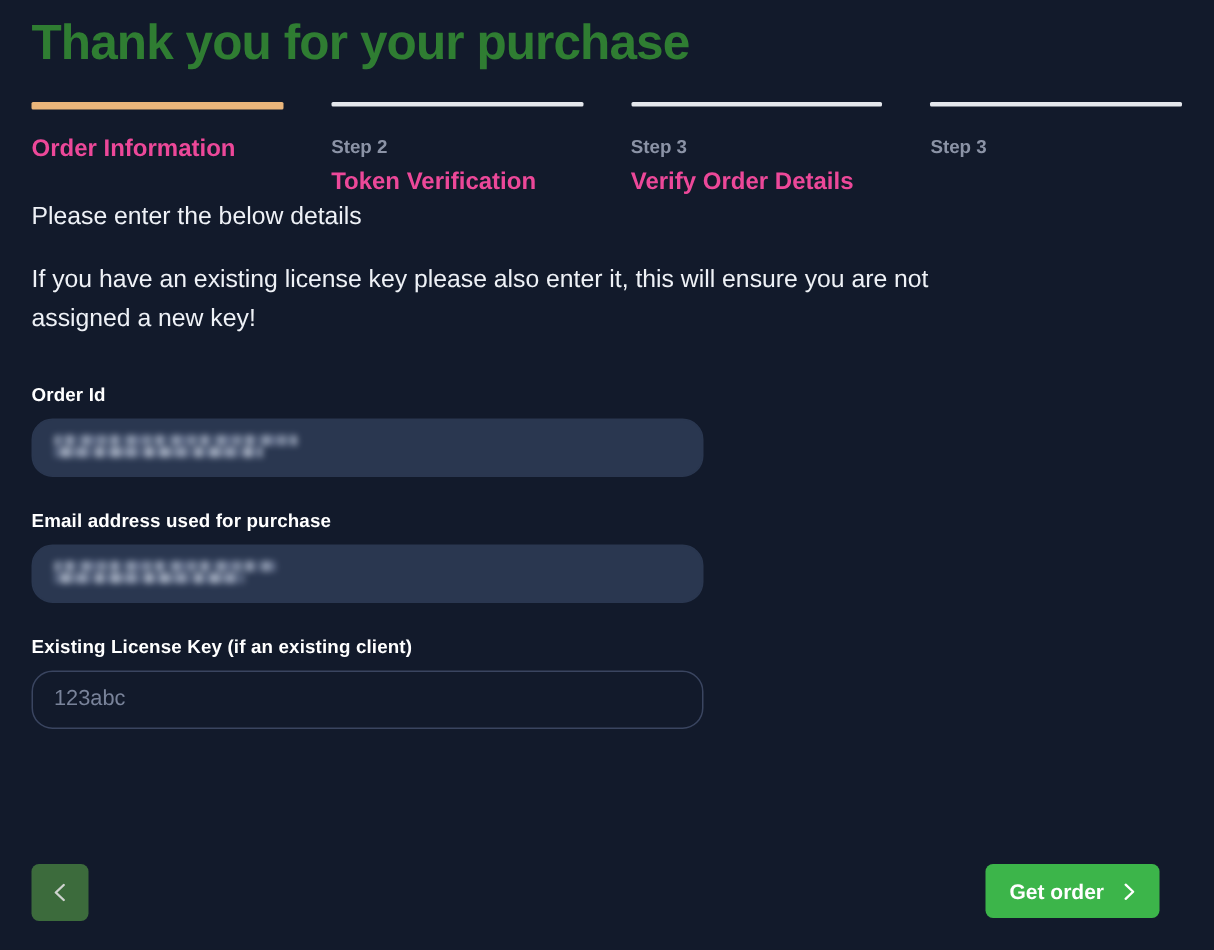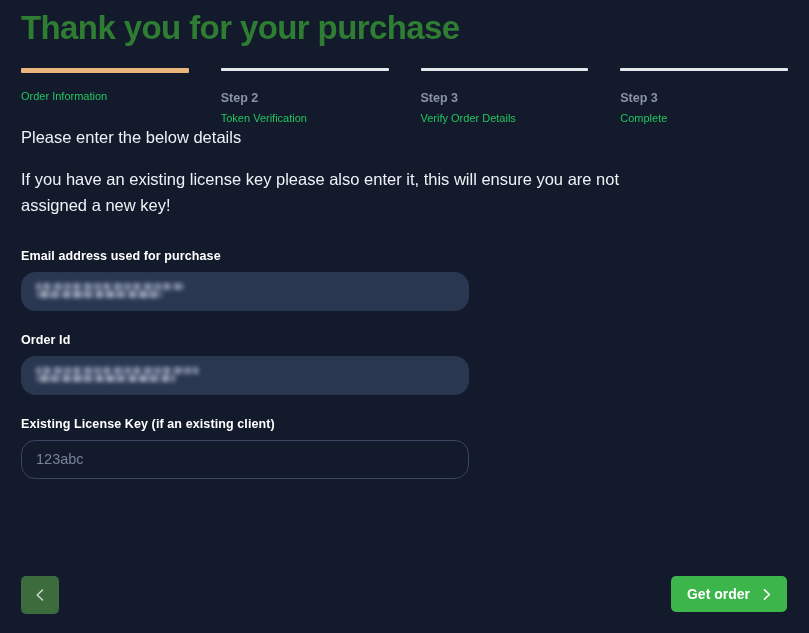--- a/index.html
+++ b/index.html
@@ -59,23 +59,23 @@
   }
   .step-num {
     font-size: 12.5px;
     font-weight: bold;
     color: #8b93a6;
     line-height: 1.45;
     margin-bottom: 4px;
   }
   .step.active .step-num { color: #e9b57b; }
   .step-label {
-    font-size: 11px;
-    font-weight: normal;
-    color: #22c55e;
+    font-size: 16px;
+    font-weight: bold;
+    color: #ec4899;
     line-height: 1.4;
     white-space: nowrap;
   }
 
   
   .intro { }
   .intro-lead {
     font-size: 16.5px;
     color: #eef1f6;
     line-height: 1.45;
@@ -158,21 +158,21 @@
         #55627d 22px, #55627d 28px,
         #b0b9ca 28px, #b0b9ca 33px);
   }
   .redacted.email { width: 148px; }
   .redacted.order { width: 162px; }
 
   
   .actions {
     position: absolute;
     left: 21px;
-    right: 22px;
+    right: 36px;
     top: 576px;
     height: 38px;
   }
   .btn {
     position: absolute;
     display: inline-flex;
     align-items: center;
     justify-content: center;
     border: none;
     border-radius: 5px;
@@ -226,43 +226,42 @@
 
     <div class="step">
       <div class="step-bar"></div>
       <div class="step-num">Step 3</div>
       <div class="step-label">Verify Order Details</div>
     </div>
 
     <div class="step">
       <div class="step-bar"></div>
       <div class="step-num">Step 3</div>
-      <div class="step-label">Complete</div>
     </div>
 
   </div>
 
   <div class="intro">
     <p class="intro-lead">Please enter the below details</p>
     <p class="intro-note">If you have an existing license key please also enter it, this will ensure you are not assigned a new key!</p>
   </div>
 
   <div class="form">
+
+    <div class="field">
+      <div class="field-label">Order Id</div>
+      <div class="field-input filled">
+        <div class="redacted order"></div>
+      </div>
+    </div>
 
     <div class="field">
       <div class="field-label">Email address used for purchase</div>
       <div class="field-input filled">
         <div class="redacted email"></div>
-      </div>
-    </div>
-
-    <div class="field">
-      <div class="field-label">Order Id</div>
-      <div class="field-input filled">
-        <div class="redacted order"></div>
       </div>
     </div>
 
     <div class="field">
       <div class="field-label">Existing License Key (if an existing client)</div>
       <div class="field-input empty">
         <span class="placeholder">123abc</span>
       </div>
     </div>
 

